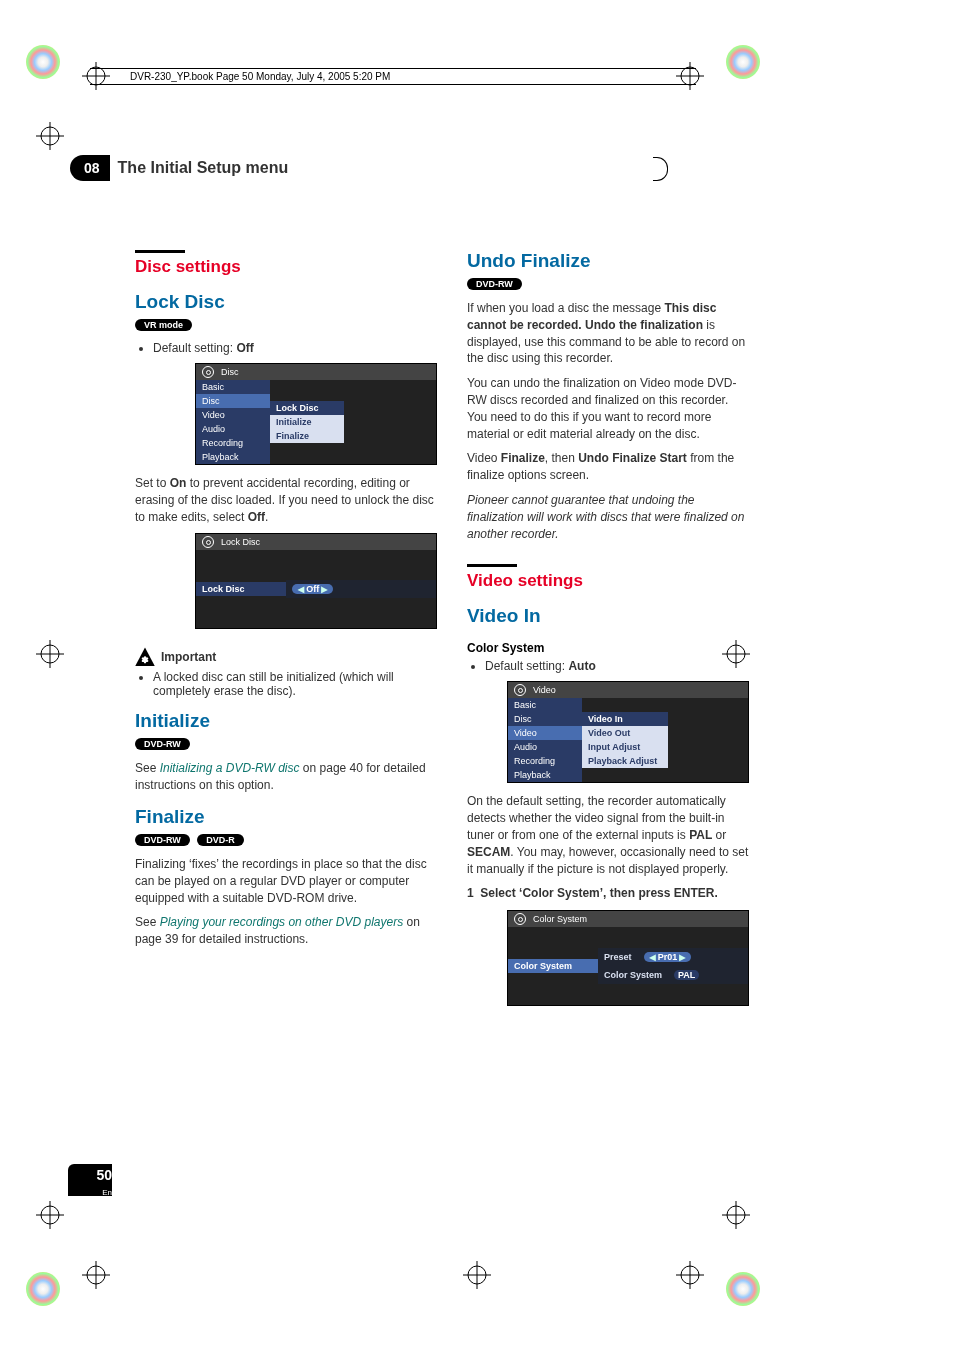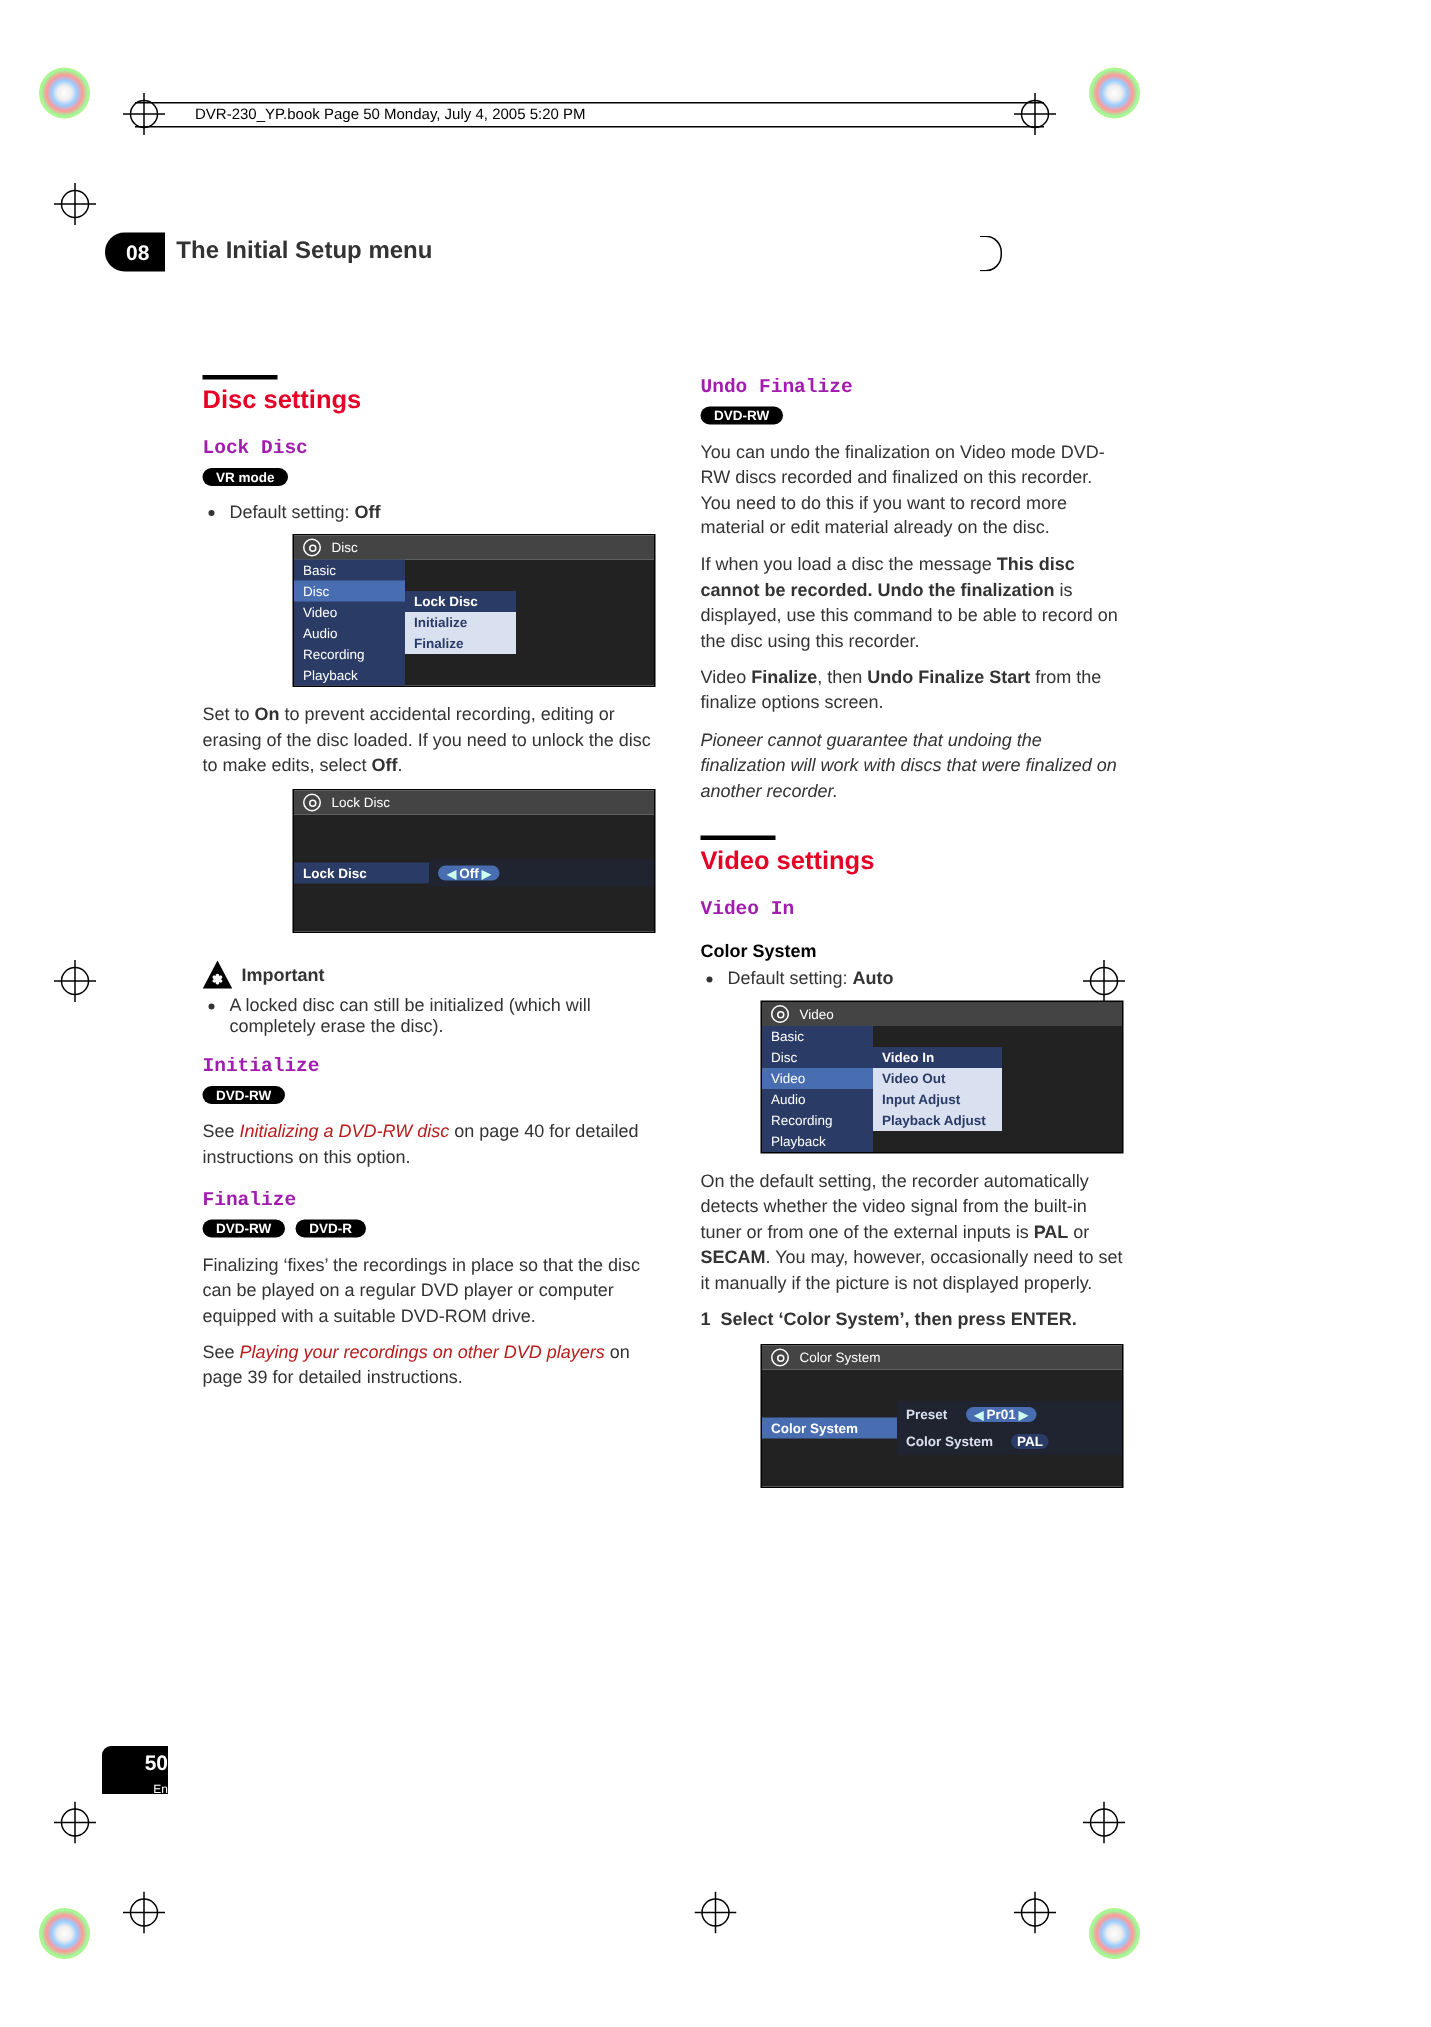--- a/index.html
+++ b/index.html
@@ -78,38 +78,37 @@
     margin-bottom: 4px;
     width: 50px;
   }
   h2.section-title {
     color: #e60026;
     font-size: 17px;
     margin: 0 0 14px 0;
     font-weight: bold;
   }
   h3.sub {
-    color: #a21caf;
-    font-size: 13px;
+    color: #0369a1;
+    font-size: 19px;
     margin: 12px 0 4px 0;
     font-weight: bold;
-    font-family: Liberation Mono, monospace;
   }
   .tag {
     display: inline-block;
     background: #000; color: #fff;
     font-size: 9px; font-weight: bold;
     border-radius: 9px;
     padding: 1px 9px;
     margin: 2px 4px 6px 0;
   }
   ul.bul { margin: 4px 0 8px 0; padding-left: 18px; }
   ul.bul li { margin-bottom: 2px; }
   p.body { margin: 4px 0 8px 0; line-height: 1.4; color: #333; }
-  .italic { font-style: italic; color: #b91c1c; }
+  .italic { font-style: italic; color: #0f766e; }
   .bold { font-weight: bold; }
 
   .osd {
     width: 240px;
     margin: 6px 0 10px 60px;
     border: 1px solid #000;
     font-size: 9px;
   }
   .osd-header {
     background: #444; color: #fff;
@@ -358,24 +357,24 @@
       <span class="tag">DVD-R</span>
       <p class="body">Finalizing ‘fixes’ the recordings in place so that the disc can be played on a regular DVD player or computer equipped with a suitable DVD-ROM drive.</p>
       <p class="body">
         <span>See </span><span class="italic">Playing your recordings on other DVD players</span><span> on page 39 for detailed instructions.</span>
       </p>
     </div>
 
     <div class="col">
       <h3 class="sub" style="margin-top:0">Undo Finalize</h3>
       <span class="tag">DVD-RW</span>
+      <p class="body">
+        <span>If when you load a disc the message </span><span class="bold">This disc cannot be recorded. Undo the finalization</span><span> is displayed, use this command to be able to record on the disc using this recorder.</span>
+      </p>
       <p class="body">You can undo the finalization on Video mode DVD-RW discs recorded and finalized on this recorder. You need to do this if you want to record more material or edit material already on the disc.</p>
-      <p class="body">
-        <span>If when you load a disc the message </span><span class="bold">This disc cannot be recorded. Undo the finalization</span><span> is displayed, use this command to be able to record on the disc using this recorder.</span>
-      </p>
       <p class="body">
         <span>Video </span><span class="bold">Finalize</span><span>, then </span><span class="bold">Undo Finalize Start</span><span> from the finalize options screen.</span>
       </p>
       <p class="body italic">Pioneer cannot guarantee that undoing the finalization will work with discs that were finalized on another recorder.</p>
 
       <div style="height:14px"></div>
       <div class="section-bar"></div>
       <h2 class="section-title">Video settings</h2>
 
       <h3 class="sub">Video In</h3>

